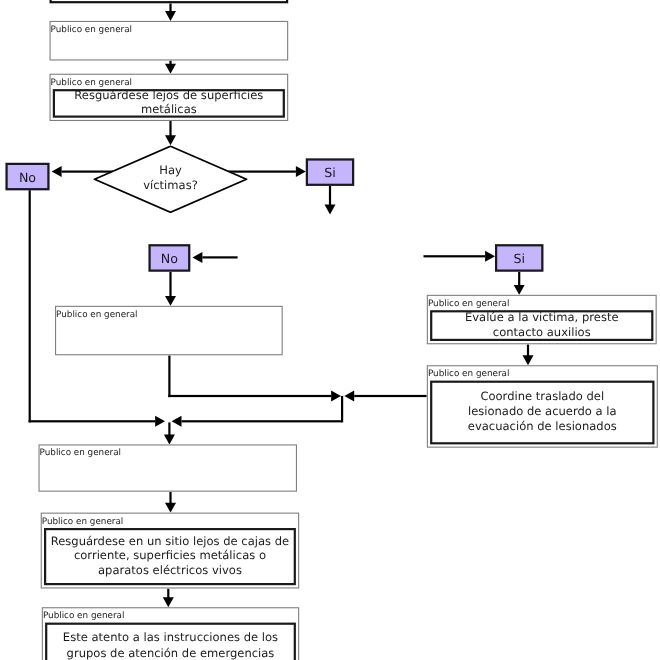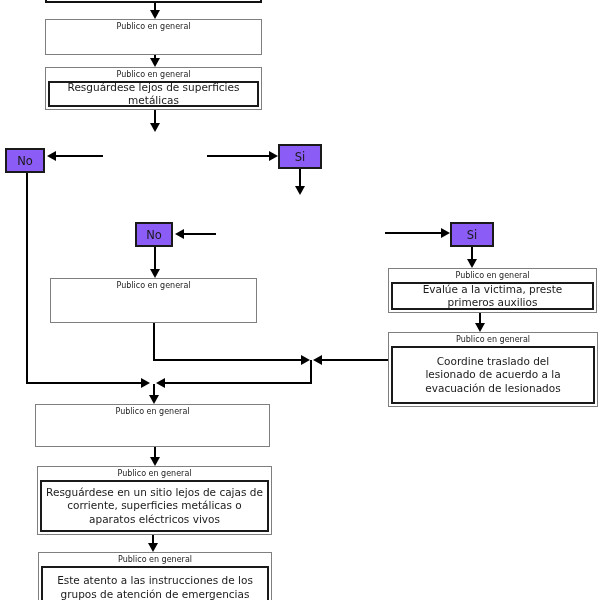--- a/index.html
+++ b/index.html
@@ -13,21 +13,21 @@
   .hln{height:2px;}
   
   .ah{position:absolute;width:0;height:0;border-style:solid;border-color:transparent;}
   .ah-down{border-left:5px solid transparent;border-right:5px solid transparent;border-top:9px solid #000;border-bottom:none;}
   .ah-left{border-top:5px solid transparent;border-bottom:5px solid transparent;border-right:9px solid #000;border-left:none;}
   .ah-right{border-top:5px solid transparent;border-bottom:5px solid transparent;border-left:9px solid #000;border-right:none;}
   
   .node{position:absolute;background:#fff;border:1px solid #7f7f7f;box-sizing:border-box;}
   .node .hdr{
     position:absolute;left:0;right:0;top:0;height:13px;
-    font-size:8px;line-height:13px;text-align:center;color:#222;
+    font-size:8px;line-height:13px;color:#222;
     white-space:nowrap;overflow:hidden;
   }
   .node .body{
     position:absolute;left:2px;right:2px;top:13px;bottom:2px;
     border:2px solid #1a1a1a;background:#fff;box-sizing:border-box;
     display:flex;align-items:center;justify-content:center;
     text-align:center;font-size:10.5px;line-height:1.25;white-space:pre-line;
   }
   
   .cutbox{position:absolute;background:#fff;border:2px solid #111;box-sizing:border-box;}
@@ -35,21 +35,21 @@
   .diamond{position:absolute;}
   .diamond svg{position:absolute;left:0;top:0;display:block;}
   .diamond .dtext{
     position:absolute;left:0;right:0;top:0;bottom:0;
     display:flex;align-items:center;justify-content:center;
     text-align:center;white-space:pre-line;font-size:10.5px;line-height:1.3;
   }
   .dtext.big{font-size:11.5px;}
   
   .small-box{
-    position:absolute;background:#8b5cf6;border:2px solid #1a1a1a;box-sizing:border-box;
+    position:absolute;background:#c4b5fd;border:2px solid #1a1a1a;box-sizing:border-box;
     display:flex;align-items:center;justify-content:center;
     font-size:11.5px;
   }
 </style>
 </head>
 <body>
 
 <div class="canvas">
 
   <div class="ln vln" style="left:154px;top:3px;height:8px;"></div>
@@ -114,36 +114,43 @@
   <div class="node" style="left:45px;top:19px;width:217px;height:36px;">
     <div class="hdr">Publico en general</div>
   </div>
 
   <div class="node" style="left:45px;top:67px;width:217px;height:43px;">
     <div class="hdr">Publico en general</div>
     <div class="body">Resguárdese lejos de superficies
 metálicas</div>
   </div>
 
+  <div class="diamond" style="left:85px;top:132px;width:140px;height:62px;">
+    <svg width="140" height="62">
+      <polygon points="70,1 139,31 70,61 1,31" fill="#ffffff" stroke="#000000" stroke-width="1.6"></polygon>
+    </svg>
+    <div class="dtext">Hay
+víctimas?</div>
+  </div>
 
   <div class="small-box" style="left:5px;top:148px;width:40px;height:25px;">No</div>
   <div class="small-box" style="left:278px;top:144px;width:44px;height:25px;">Si</div>
 
 
   <div class="small-box" style="left:135px;top:222px;width:38px;height:25px;">No</div>
   <div class="small-box" style="left:450px;top:222px;width:44px;height:25px;">Si</div>
 
   <div class="node" style="left:50px;top:278px;width:207px;height:45px;">
     <div class="hdr">Publico en general</div>
   </div>
 
   <div class="node" style="left:388px;top:268px;width:209px;height:45px;">
     <div class="hdr">Publico en general</div>
     <div class="body">Evalúe a la victima, preste
-primeros auxilios</div>
+contacto auxilios</div>
   </div>
 
   <div class="node" style="left:388px;top:332px;width:210px;height:75px;">
     <div class="hdr">Publico en general</div>
     <div class="body">Coordine traslado del
 lesionado de acuerdo a la
 evacuación de lesionados</div>
   </div>
 
   <div class="node" style="left:35px;top:404px;width:235px;height:43px;">

